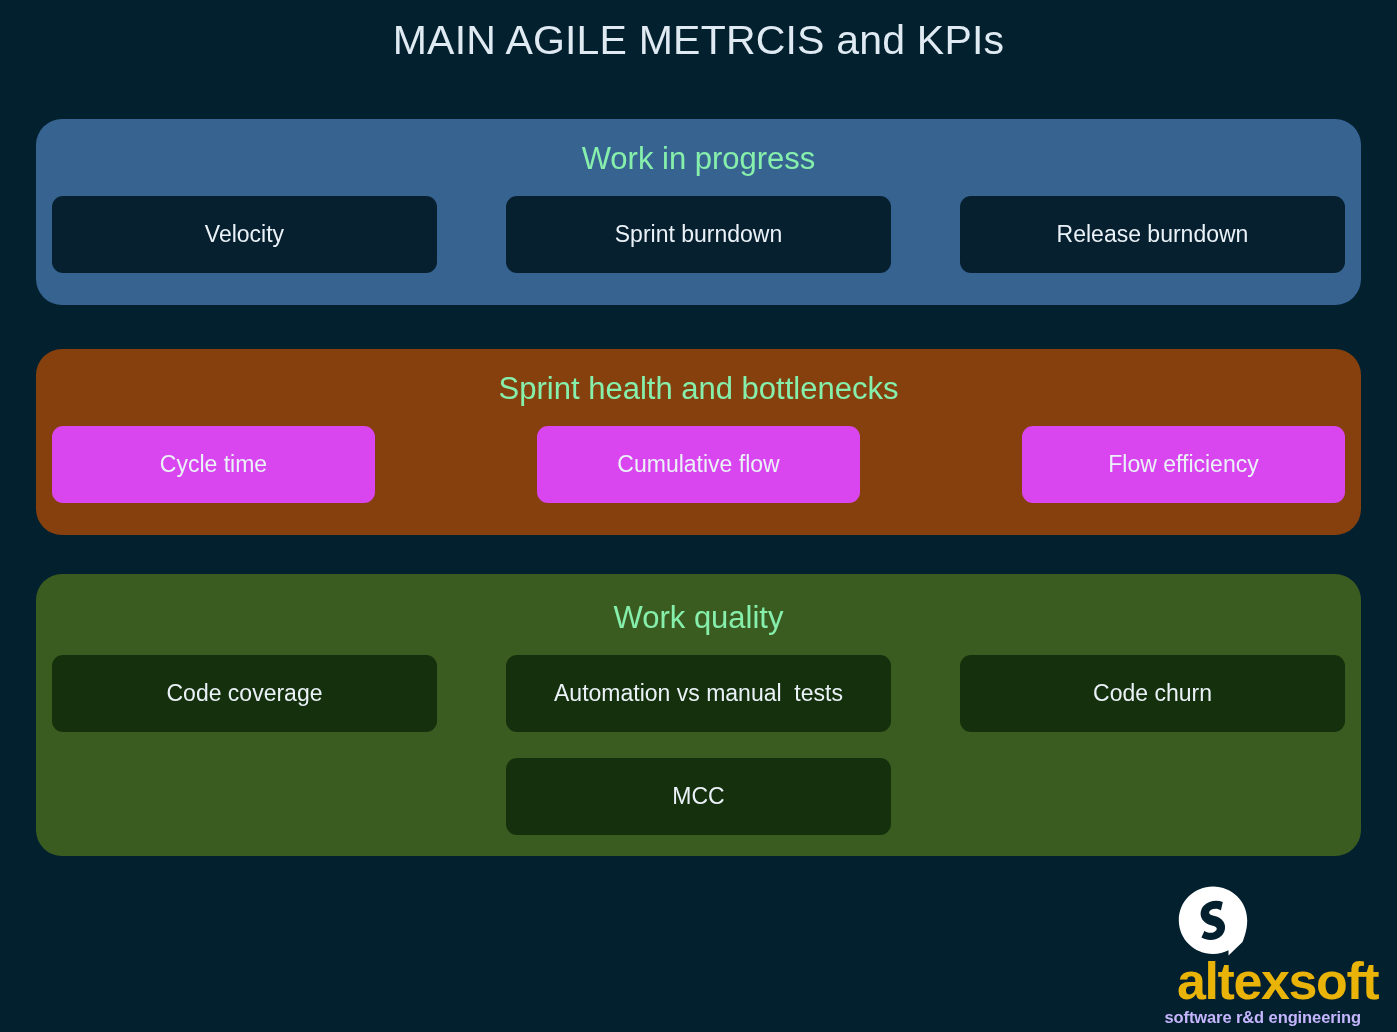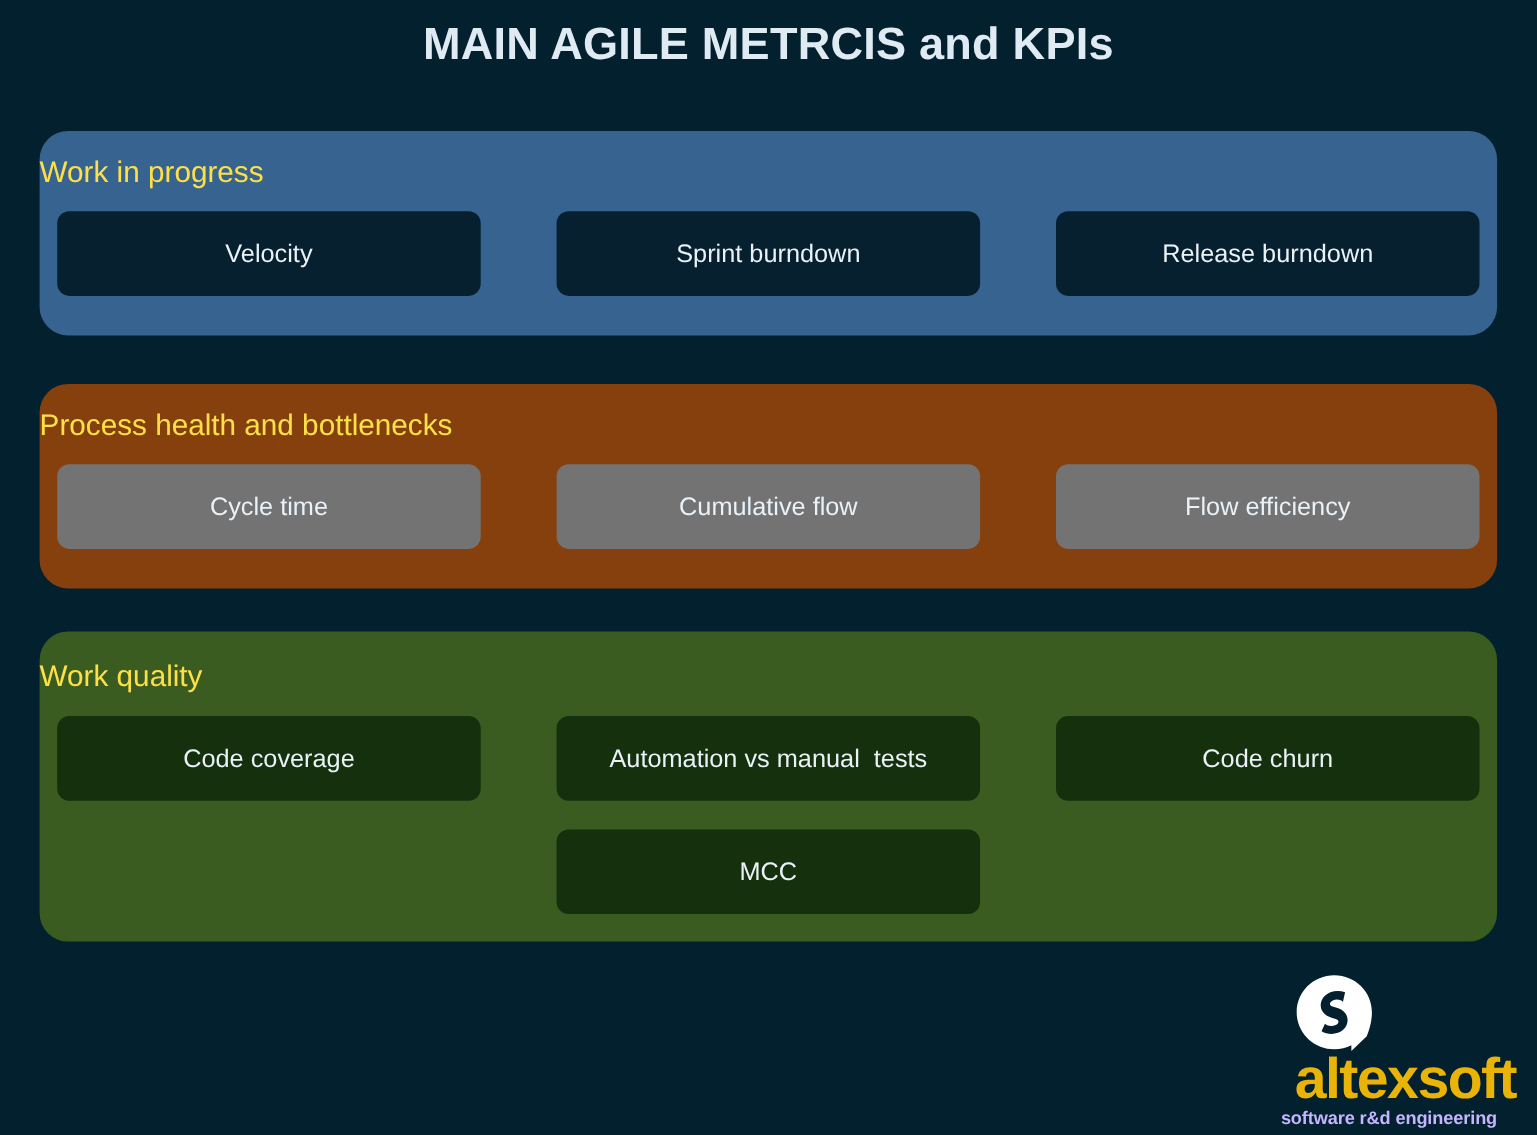--- a/index.html
+++ b/index.html
@@ -25,39 +25,40 @@
   }
 
   
   .page-title {
     position: absolute;
     top: 16px;
     left: 0;
     width: 100%;
     text-align: center;
     font-size: 41px;
-    font-weight: 700;
+    font-weight: 400;
     letter-spacing: 0.2px;
     color: #dfeaf2;
     line-height: 1.2;
   }
 
   
   .band {
     position: absolute;
     left: 36px;
     width: 1325px;
     border-radius: 26px;
     padding: 0;
   }
 
   .band-title {
-    font-size: 27px;
+    text-align: center;
+    font-size: 31px;
     font-weight: 400;
-    color: #fde047;
+    color: #86efac;
     line-height: 1;
   }
 
   .cards-row {
     display: flex;
     justify-content: space-between;
     align-items: flex-start;
   }
 
   .card {
@@ -96,23 +97,23 @@
     top: 349px;
     height: 186px;
     background: #85400e;
   }
   #band-health .band-title { padding-top: 24px; }
   #band-health .cards-row {
     margin-top: 22px;
     padding: 0 16px;
   }
   #band-health .card {
-    background: #737373;
+    background: #d946ef;
     height: 77px;
-    width: 385px;
+    width: 323px;
   }
 
   
   #band-quality {
     top: 574px;
     height: 282px;
     background: #3b5c20;
   }
   #band-quality .band-title { padding-top: 28px; }
   #band-quality .cards-row {
@@ -179,21 +180,21 @@
   <section class="band" id="band-wip">
     <div class="band-title">Work in progress</div>
     <div class="cards-row">
       <div class="card">Velocity</div>
       <div class="card">Sprint burndown</div>
       <div class="card">Release burndown</div>
     </div>
   </section>
 
   <section class="band" id="band-health">
-    <div class="band-title">Process health and bottlenecks</div>
+    <div class="band-title">Sprint health and bottlenecks</div>
     <div class="cards-row">
       <div class="card">Cycle time</div>
       <div class="card">Cumulative flow</div>
       <div class="card">Flow efficiency</div>
     </div>
   </section>
 
   <section class="band" id="band-quality">
     <div class="band-title">Work quality</div>
     <div class="cards-row">

